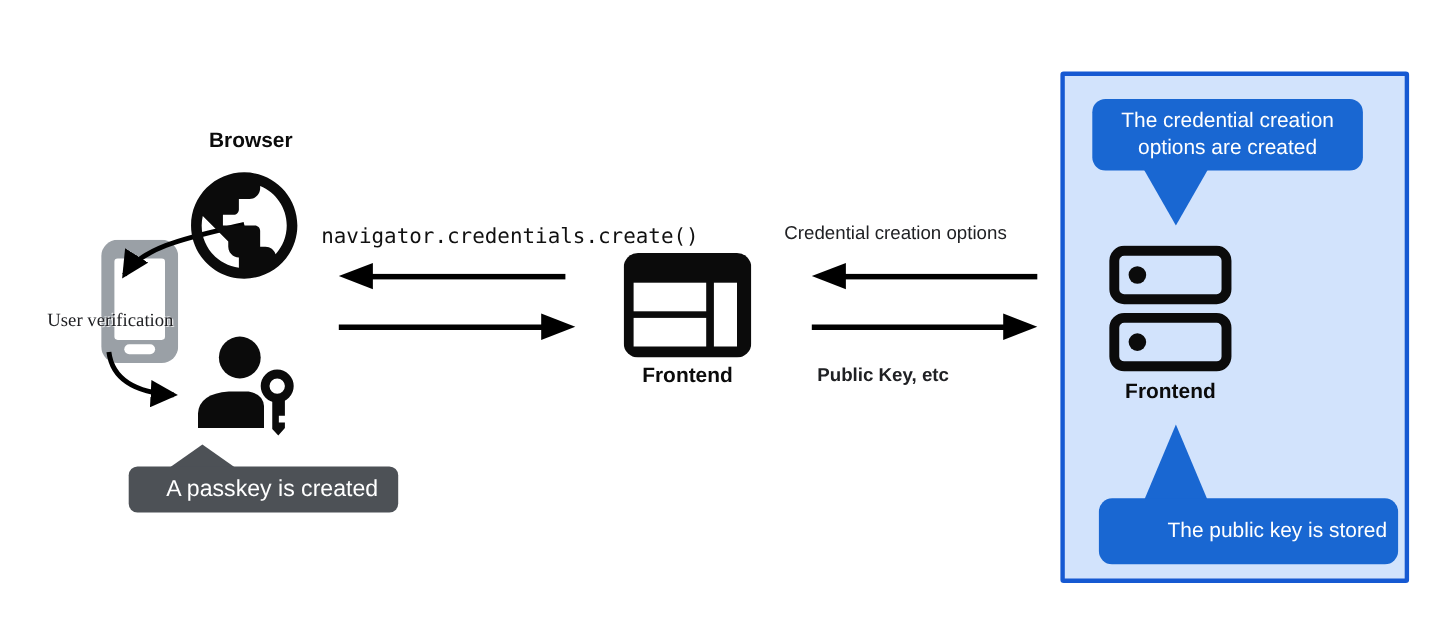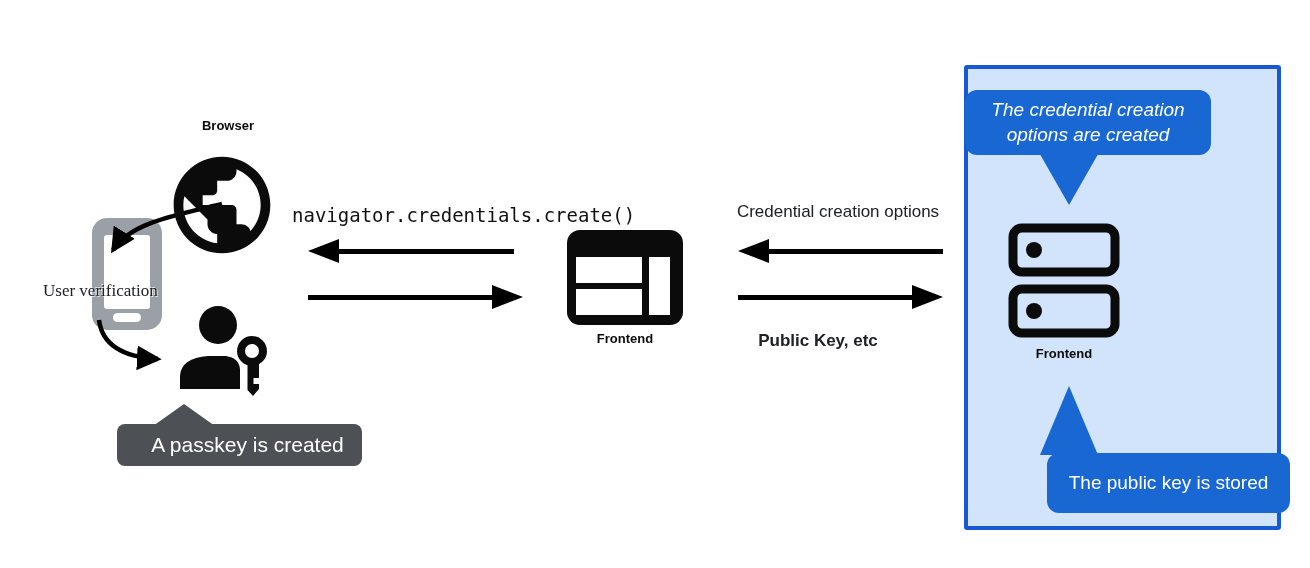--- a/index.html
+++ b/index.html
@@ -2,22 +2,22 @@
 <html><head>
 <meta charset="utf-8">
 <style>
   html,body { margin:0; padding:0; background:#fff; }
   .canvas {
     position:relative; width:1310px; height:568px; background:#ffffff;
     font-family:"Liberation Sans", sans-serif; color:#202124; overflow:hidden;
   }
   .abs { position:absolute; }
   .lbl { position:absolute; font-size:17px; color:#202124; white-space:nowrap; }
-  .lbl-center { text-align:center; }
-  .bold-lbl { position:absolute; font-weight:bold; font-size:13px; color:#0b0b0b; text-align:center; white-space:nowrap; }
+  .lbl-center { }
+  .bold-lbl { position:absolute; font-weight:bold; font-size:19px; color:#0b0b0b; text-align:center; white-space:nowrap; }
   .code-lbl { position:absolute; font-family:"DejaVu Sans Mono","Liberation Mono",monospace; font-size:19px; color:#111; white-space:nowrap; }
 
   
   .arrow { position:absolute; height:24px; }
   .arrow .line { position:absolute; top:10px; height:5px; background:#000; }
   .arrow .head-left { position:absolute; left:0; top:0; width:0; height:0;
     border-top:12px solid transparent; border-bottom:12px solid transparent; border-right:31px solid #000; }
   .arrow .head-right { position:absolute; right:0; top:0; width:0; height:0;
     border-top:12px solid transparent; border-bottom:12px solid transparent; border-left:31px solid #000; }
 
@@ -29,25 +29,25 @@
     border-left:31px solid transparent; border-right:31px solid transparent;
     border-bottom:22px solid #4d5156; }
 
   
   .blue-box { position:absolute; left:964px; top:65px; width:317px; height:465px;
     box-sizing:border-box; background:#d2e3fc; border:4px solid #1659d2; border-radius:3px; }
 
   .callout { position:absolute; background:#1967d2; border-radius:12px; color:#fff;
     font-size:19px; line-height:1.3; display:flex; align-items:center; justify-content:center;
     text-align:center; padding:8px 10px; box-sizing:border-box; }
-  .callout-top { left:965px; top:90px; width:246px; min-height:62px;font-style:italic; }
+  .callout-top { left:993px; top:90px; width:246px; min-height:62px; }
   .callout-top-tri { position:absolute; left:1037px; top:149px; width:0; height:0;
     border-left:32px solid transparent; border-right:32px solid transparent;
     border-top:56px solid #1967d2; }
-  .callout-bottom { left:1047px; top:453px; width:243px; min-height:60px; }
+  .callout-bottom { left:999px; top:453px; width:272px; min-height:60px;justify-content:flex-end; }
   .callout-bottom-tri { position:absolute; left:1040px; top:386px; width:0; height:0;
     border-left:29px solid transparent; border-right:29px solid transparent;
     border-bottom:69px solid #1967d2; }
 
   .uv-label { left:43px; top:281px; z-index:6;
     text-shadow:1px 1px 0 rgba(255,255,255,.75), -1px -1px 0 rgba(255,255,255,.75);font-family:Liberation Serif, serif; }
   svg { display:block; }
 </style>
 </head>
 <body>

